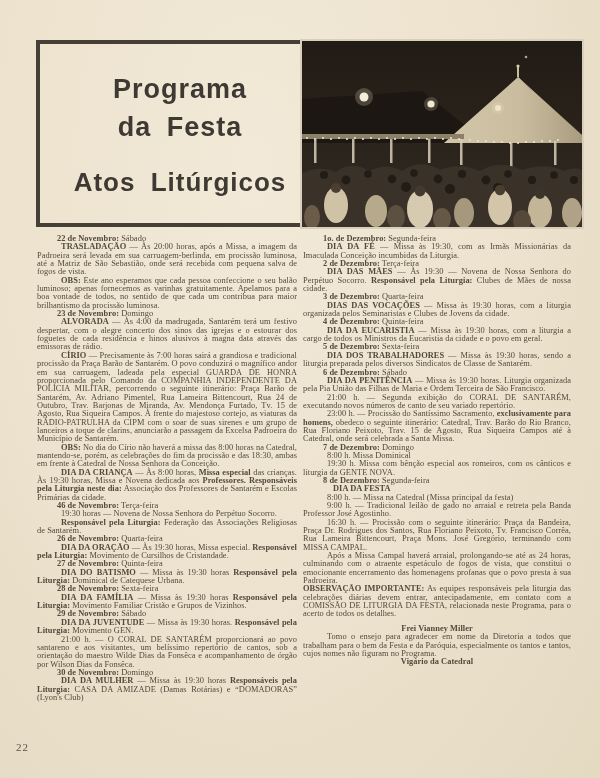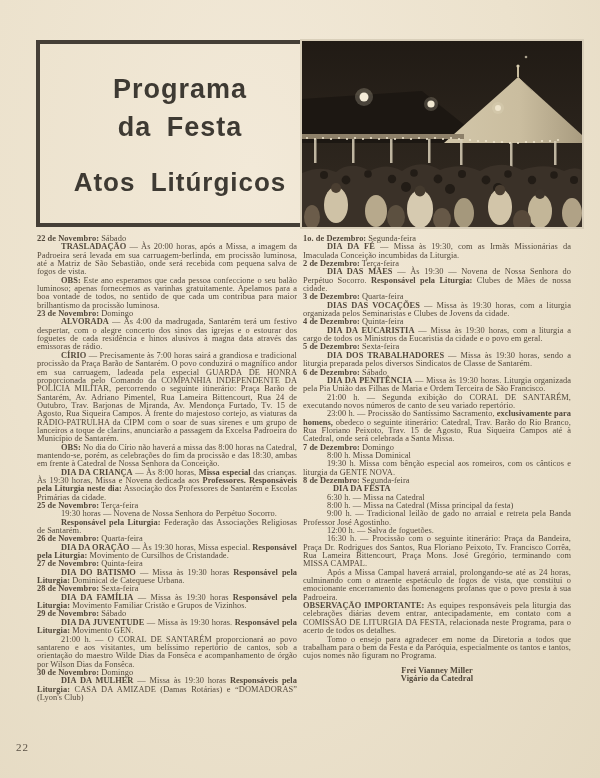--- a/index.html
+++ b/index.html
@@ -28,21 +28,21 @@
   }
   .photo svg{display:block;width:100%;height:100%;}
   
   .col{
     position:absolute;top:235px;color:#53493c;
     font-size:8.4px;line-height:8.35px;letter-spacing:0.05px;
   }
   .col.left{left:37px;width:260px;}
   .col.right{left:303px;width:268px;}
   .blk{margin:0;text-align:justify;text-indent:24px;}
-  .blk.date{text-indent:0;text-align:left;}
+  .blk.date{text-indent:0;text-align:left;margin-left:20px;}
   .blk.flush{text-indent:0;}
   .blk.line{text-align:left;}
   .blk.lineb{text-align:left;text-indent:30px;}
   .blk.center{text-align:center;text-indent:0;}
   .blk.gap{margin-top:6px;}
   .b{font-weight:bold;}
   
   .pagenum{
     position:absolute;left:16px;top:741px;
     font-size:11px;color:#5b5246;letter-spacing:1px;font-family:Liberation Serif, serif;
@@ -178,21 +178,21 @@
 
   <div class="col left" id="left-col">
       <p class="blk date"><span class="b">22 de Novembro:</span><span> Sábado</span></p>
       <p class="blk para"><span class="b">TRASLADAÇÃO</span><span> — Às 20:00 horas, após a Missa, a imagem da Padroeira será levada em sua carruagem-berlinda, em procissão luminosa, até a Matriz de São Sebastião, onde será recebida com pequena salva de fogos de vista.</span></p>
       <p class="blk para"><span class="b">OBS:</span><span> Este ano esperamos que cada pessoa confeccione o seu balão luminoso; apenas fornecemos as varinhas gratuitamente. Apelamos para a boa vontade de todos, no sentido de que cada um contribua para maior brilhantismo da procissão luminosa.</span></p>
       <p class="blk date"><span class="b">23 de Novembro:</span><span> Domingo</span></p>
       <p class="blk para"><span class="b">ALVORADA</span><span> — Às 4:00 da madrugada, Santarém terá um festivo despertar, com o alegre concerto dos sinos das igrejas e o estourar dos foguetes de cada residência e hinos alusivos à magna data através das emissoras de rádio.</span></p>
       <p class="blk para"><span class="b">CÍRIO</span><span> — Precisamente às 7:00 horas sairá a grandiosa e tradicional procissão da Praça Barão de Santarém. O povo conduzirá o magnífico andor em sua carruagem, ladeada pela especial GUARDA DE HONRA proporcionada pelo Comando da COMPANHIA INDEPENDENTE DA POLÍCIA MILITAR, percorrendo o seguinte itinerário: Praça Barão de Santarém, Av. Adriano Pimentel, Rua Lameira Bittencourt, Rua 24 de Outubro, Trav. Barjonas de Miranda, Av. Mendonça Furtado, Tv. 15 de Agosto, Rua Siqueira Campos. À frente do majestoso cortejo, as viaturas da RÁDIO-PATRULHA da CIPM com o soar de suas sirenes e um grupo de lanceiros a toque de clarins, anunciarão a passagem da Excelsa Padroeira do Município de Santarém.</span></p>
       <p class="blk para"><span class="b">OBS:</span><span> No dia do Círio não haverá a missa das 8:00 horas na Catedral, mantendo-se, porém, as celebrações do fim da procissão e das 18:30, ambas em frente à Catedral de Nossa Senhora da Conceição.</span></p>
       <p class="blk para"><span class="b">DIA DA CRIANÇA</span><span> — Às 8:00 horas, </span><span class="b">Missa especial</span><span> das crianças. Às 19:30 horas, Missa e Novena dedicada aos </span><span class="b">Professores. Responsáveis pela Liturgia neste dia:</span><span> Associação dos Professores de Santarém e Escolas Primárias da cidade.</span></p>
-      <p class="blk date"><span class="b">25 de Novembro:</span><span> Terça-feira</span></p>
+      <p class="blk date"><span class="b">46 de Novembro:</span><span> Terça-feira</span></p>
       <p class="blk line"><span>19:30 horas — Novena de Nossa Senhora do Perpétuo Socorro.</span></p>
       <p class="blk para"><span class="b">Responsável pela Liturgia:</span><span> Federação das Associações Religiosas de Santarém.</span></p>
       <p class="blk date"><span class="b">26 de Novembro:</span><span> Quarta-feira</span></p>
       <p class="blk para"><span class="b">DIA DA ORAÇÃO</span><span> — Às 19:30 horas, Missa especial. </span><span class="b">Responsável pela Liturgia:</span><span> Movimento de Cursilhos de Cristandade.</span></p>
       <p class="blk date"><span class="b">27 de Novembro:</span><span> Quinta-feira</span></p>
       <p class="blk para"><span class="b">DIA DO BATISMO</span><span> — Missa às 19:30 horas </span><span class="b">Responsável pela Liturgia:</span><span> Dominical de Catequese Urbana.</span></p>
       <p class="blk date"><span class="b">28 de Novembro:</span><span> Sexta-feira</span></p>
       <p class="blk para"><span class="b">DIA DA FAMÍLIA</span><span> — Missa às 19:30 horas </span><span class="b">Responsável pela Liturgia:</span><span> Movimento Familiar Cristão e Grupos de Vizinhos.</span></p>
       <p class="blk date"><span class="b">29 de Novembro:</span><span> Sábado</span></p>
       <p class="blk para"><span class="b">DIA DA JUVENTUDE</span><span> — Missa às 19:30 horas. </span><span class="b">Responsável pela Liturgia:</span><span> Movimento GEN.</span></p>
@@ -214,27 +214,25 @@
       <p class="blk para"><span class="b">DIA DOS TRABALHADORES</span><span> — Missa às 19:30 horas, sendo a liturgia preparada pelos diversos Sindicatos de Classe de Santarém.</span></p>
       <p class="blk date"><span class="b">6 de Dezembro:</span><span> Sábado</span></p>
       <p class="blk para"><span class="b">DIA DA PENITÊNCIA</span><span> — Missa às 19:30 horas. Liturgia organizada pela Pia União das Filhas de Maria e Ordem Terceira de São Francisco.</span></p>
       <p class="blk para"><span>21:00 h. — Segunda exibição do CORAL DE SANTARÉM, executando novos números de canto de seu variado repertório.</span></p>
       <p class="blk para"><span>23:00 h. — Procissão do Santíssimo Sacramento, </span><span class="b">exclusivamente para homens,</span><span> obedeco o seguinte itinerário: Catedral, Trav. Barão do Rio Branco, Rua Floriano Peixoto, Trav. 15 de Agosto, Rua Siqueira Campos até à Catedral, onde será celebrada a Santa Missa.</span></p>
       <p class="blk date"><span class="b">7 de Dezembro:</span><span> Domingo</span></p>
       <p class="blk line"><span>8:00 h. Missa Dominical</span></p>
       <p class="blk para"><span>19:30 h. Missa com bênção especial aos romeiros, com os cânticos e liturgia da GENTE NOVA.</span></p>
       <p class="blk date"><span class="b">8 de Dezembro:</span><span> Segunda-feira</span></p>
       <p class="blk lineb"><span class="b">DIA DA FESTA</span></p>
-      <p class="blk line"><span>6:30 h. — Missa na Catedral</span></p>
       <p class="blk para"><span>8:00 h. — Missa na Catedral (Missa principal da festa)</span></p>
       <p class="blk para"><span>9:00 h. — Tradicional leilão de gado no arraial e retreta pela Banda Professor José Agostinho.</span></p>
-      <p class="blk line"><span>12:00 h. — Salva de foguetões.</span></p>
       <p class="blk para"><span>16:30 h. — Procissão com o seguinte itinerário: Praça da Bandeira, Praça Dr. Rodrigues dos Santos, Rua Floriano Peixoto, Tv. Francisco Corrêa, Rua Lameira Bittencourt, Praça Mons. José Gregório, terminando com MISSA CAMPAL.</span></p>
       <p class="blk para"><span>Após a Missa Campal haverá arraial, prolongando-se até as 24 horas, culminando com o atraente espetáculo de fogos de vista, que constitui o emocionante encerramento das homenagens profanas que o povo presta à sua Padroeira.</span></p>
       <p class="blk flush"><span class="b">OBSERVAÇÃO IMPORTANTE:</span><span> As equipes responsáveis pela liturgia das celebrações diárias devem entrar, antecipadamente, em contato com a COMISSÃO DE LITURGIA DA FESTA, relacionada neste Programa, para o acerto de todos os detalhes.</span></p>
+      <p class="blk center gap"><span class="b">Frei Vianney Miller</span></p>
       <p class="blk para"><span>Tomo o ensejo para agradecer em nome da Diretoria a todos que trabalham para o bem da Festa e da Paróquia, especialmente os tantos e tantos, cujos nomes não figuram no Programa.</span></p>
-      <p class="blk center gap"><span class="b">Frei Vianney Miller</span></p>
       <p class="blk center"><span class="b">Vigário da Catedral</span></p>
     </div>
 
   <div class="pagenum">22</div>
 
 </div>
 
 </body></html>

